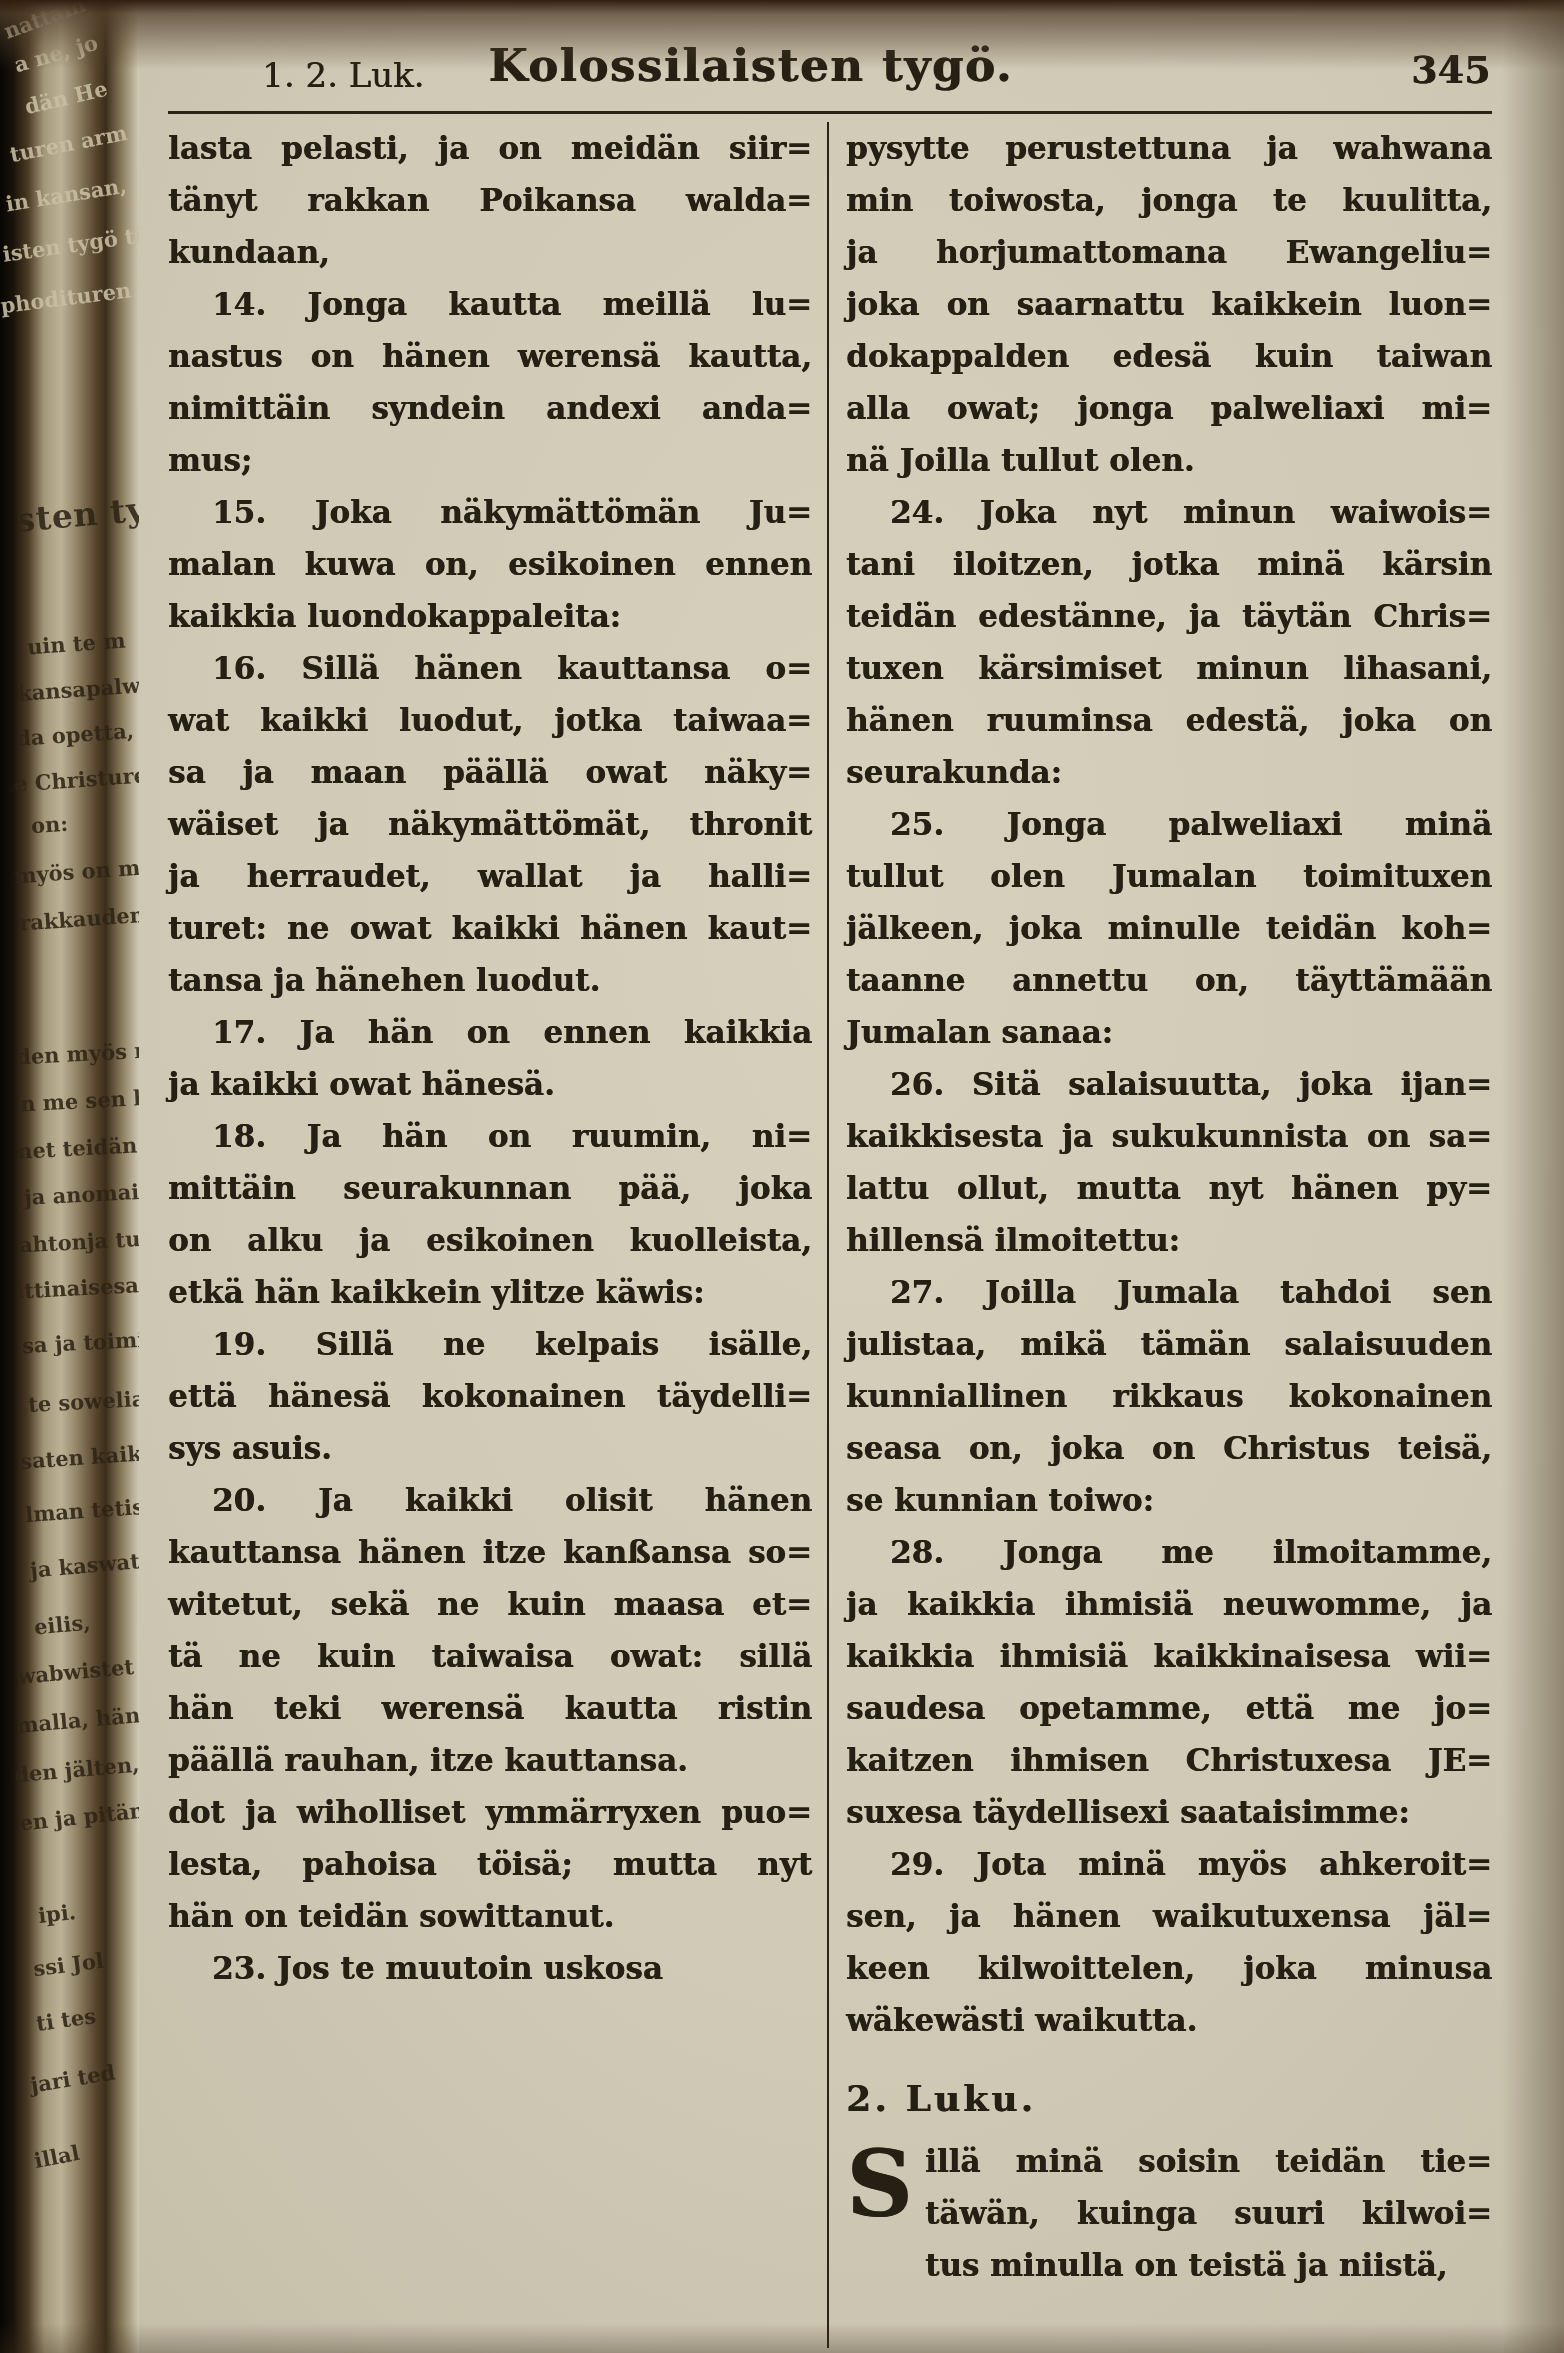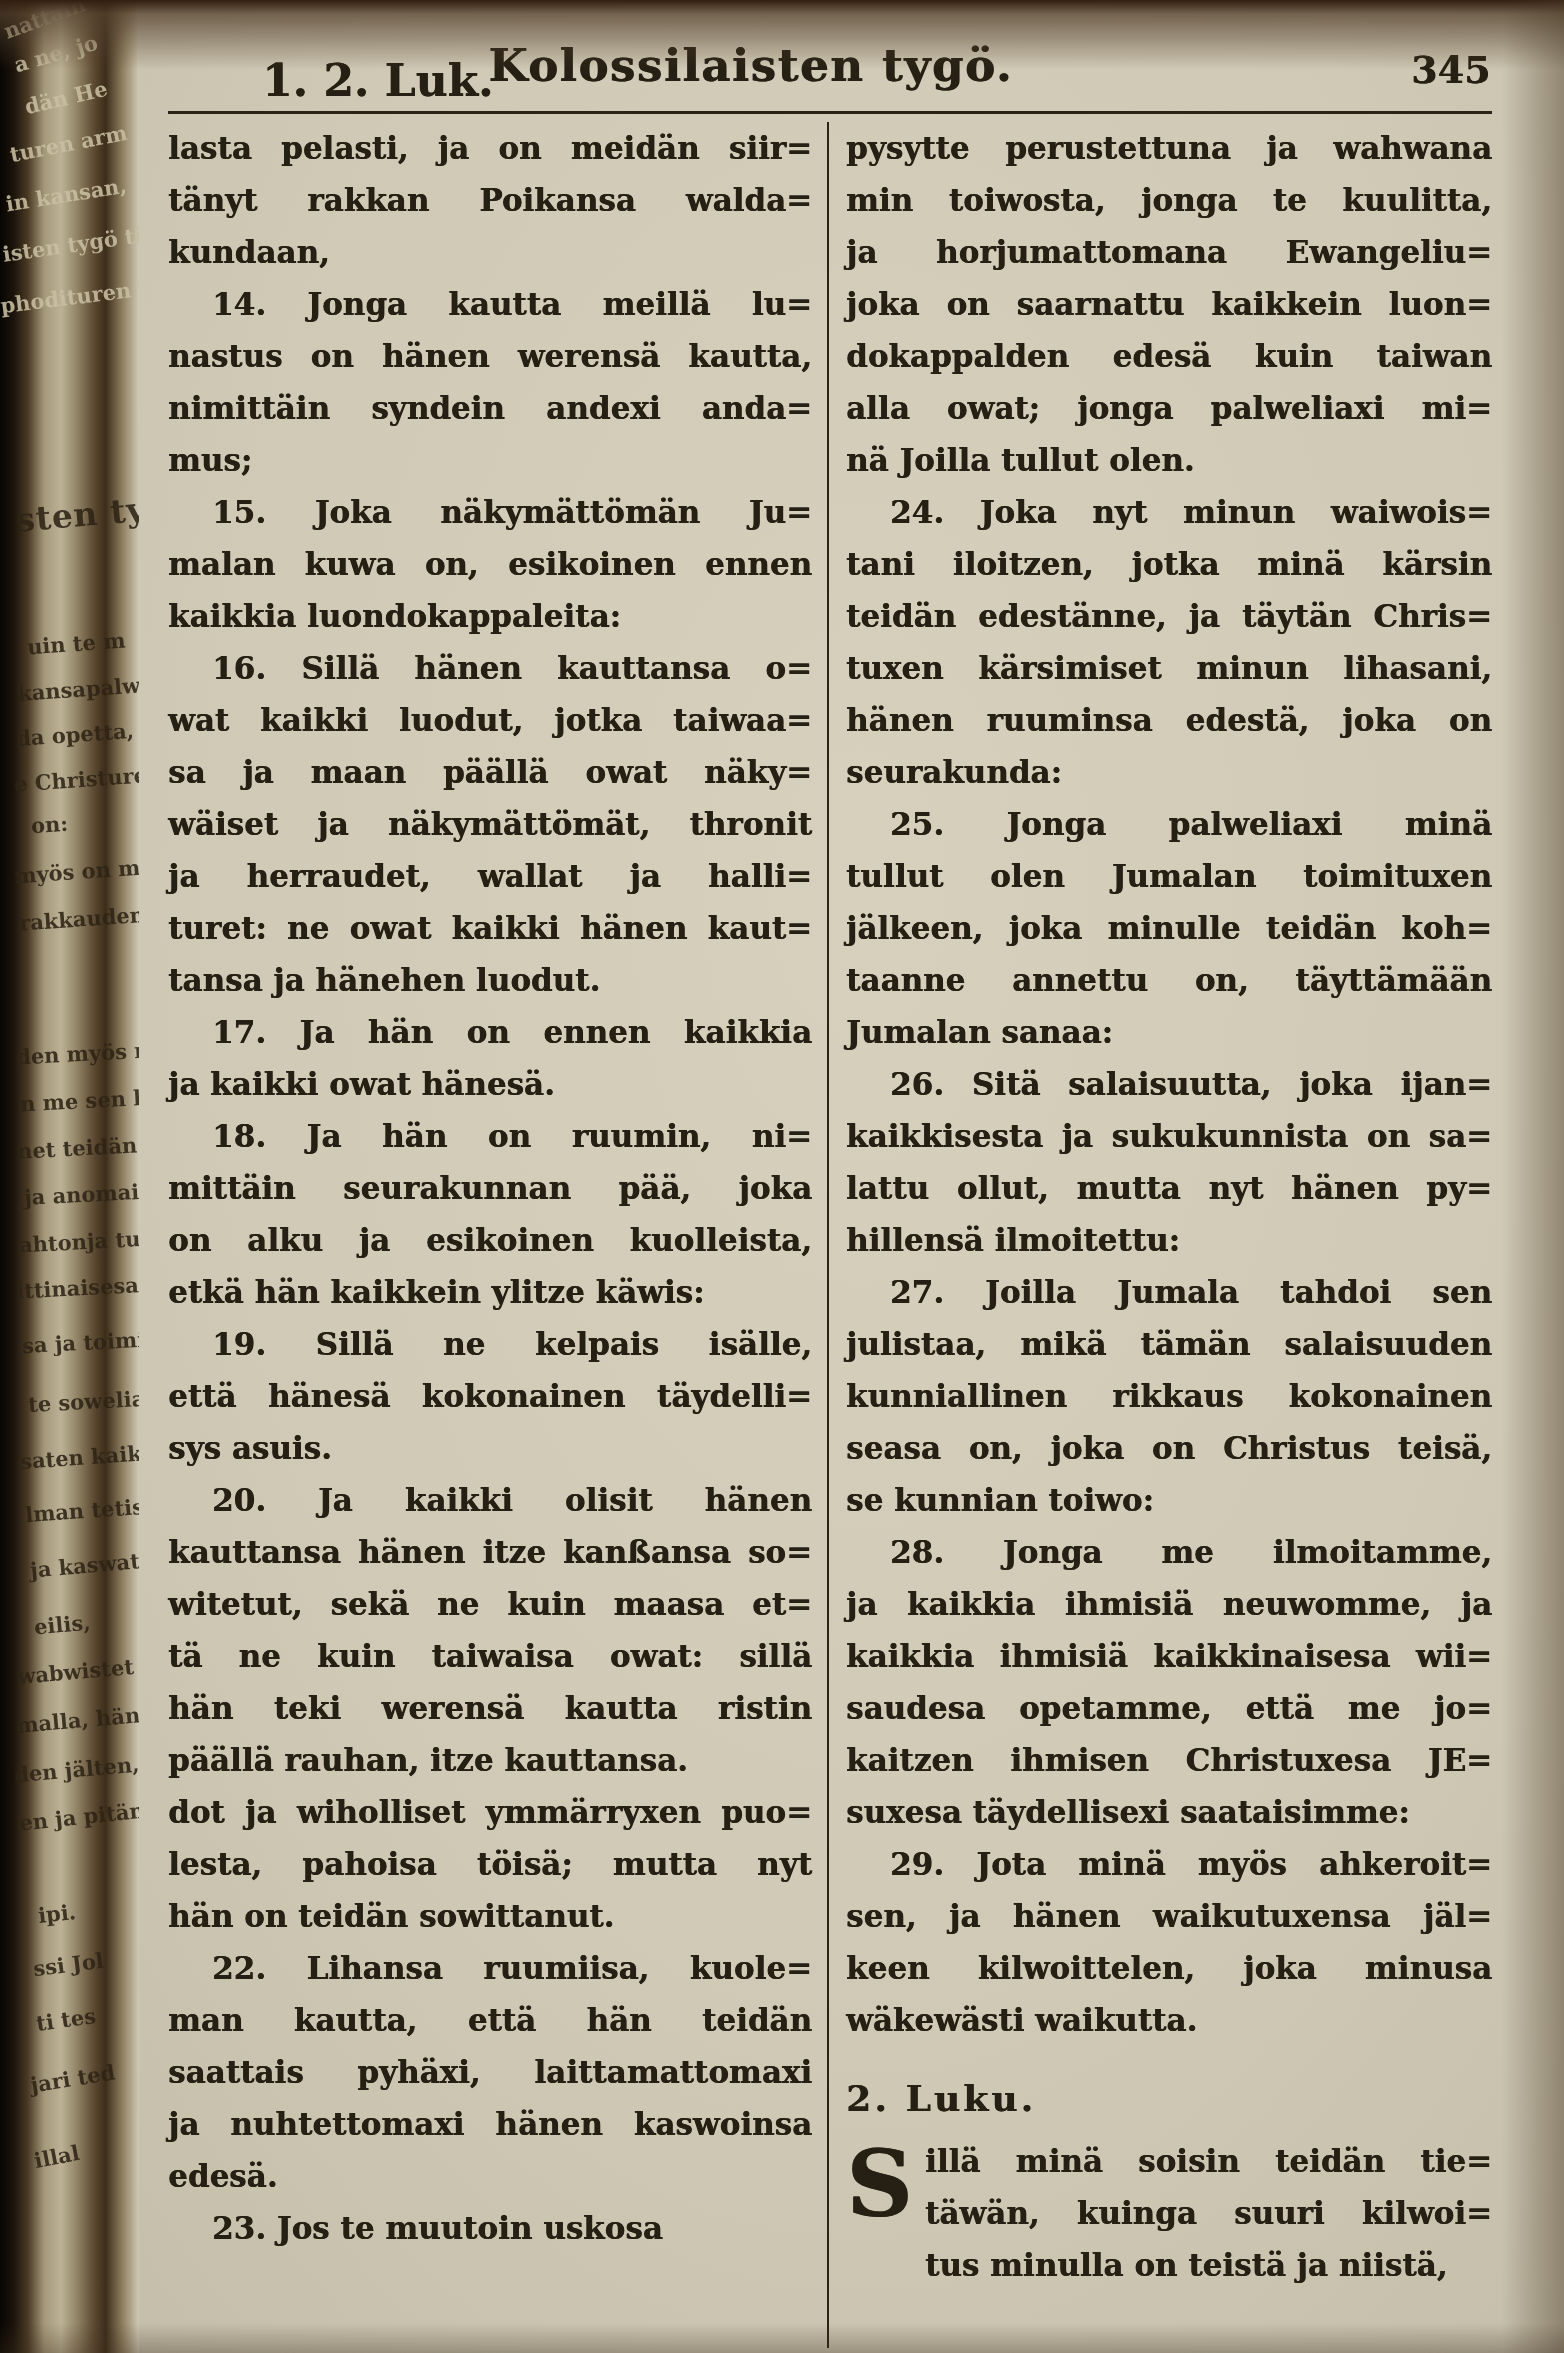--- a/index.html
+++ b/index.html
@@ -36,21 +36,21 @@
   }
   .bottom-vignette {
     position:absolute; left:0; bottom:0; width:100%; height:31px;
     background: linear-gradient(0deg, rgba(60,45,28,.35), rgba(60,45,28,0));
   }
 
   
   .page-header { position:absolute; top:39px; left:168px; width:1324px; height:67px; }
   .header-left {
     position:absolute; left:94px; top:16px;
-    font-size:44px; font-weight:700; text-shadow:0.5px 0 0 currentColor;
+    font-size:34px; font-weight:400; text-shadow:0.5px 0 0 currentColor;
   }
   .header-title {
     position:absolute; left:44%; transform:translateX(-50%); top:0;
     font-size:45px; font-weight:700; letter-spacing:1.6px; text-shadow:0.8px 0 0 currentColor;
   }
   .page-number {
     position:absolute; right:1.6px; top:7.8px;
     font-size:38px; font-weight:700; text-shadow:0.5px 0 0 currentColor;
   }
   .header-rule {
@@ -188,27 +188,20 @@
           <div class="line">tä ne kuin taiwaisa owat: sillä</div>
           <div class="line">hän teki werensä kautta ristin</div>
           <div class="line last">päällä rauhan, itze kauttansa.</div>
         </div>
         <div class="para">
           <div class="line">dot ja wiholliset ymmärryxen puo=</div>
           <div class="line">lesta, pahoisa töisä; mutta nyt</div>
           <div class="line last">hän on teidän sowittanut.</div>
         </div>
         <div class="para">
-          <div class="line indent">22. Lihansa ruumiisa, kuole=</div>
-          <div class="line">man kautta, että hän teidän</div>
-          <div class="line">saattais pyhäxi, laittamattomaxi</div>
-          <div class="line">ja nuhtettomaxi hänen kaswoinsa</div>
-          <div class="line last">edesä.</div>
-        </div>
-        <div class="para">
           <div class="line last indent">23. Jos te muutoin uskosa</div>
         </div>
       </div>
     <div class="col col-right">
         <div class="para">
           <div class="line">pysytte perustettuna ja wahwana</div>
           <div class="line">min toiwosta, jonga te kuulitta,</div>
           <div class="line">ja horjumattomana Ewangeliu=</div>
           <div class="line">joka on saarnattu kaikkein luon=</div>
           <div class="line">dokappalden edesä kuin taiwan</div>

